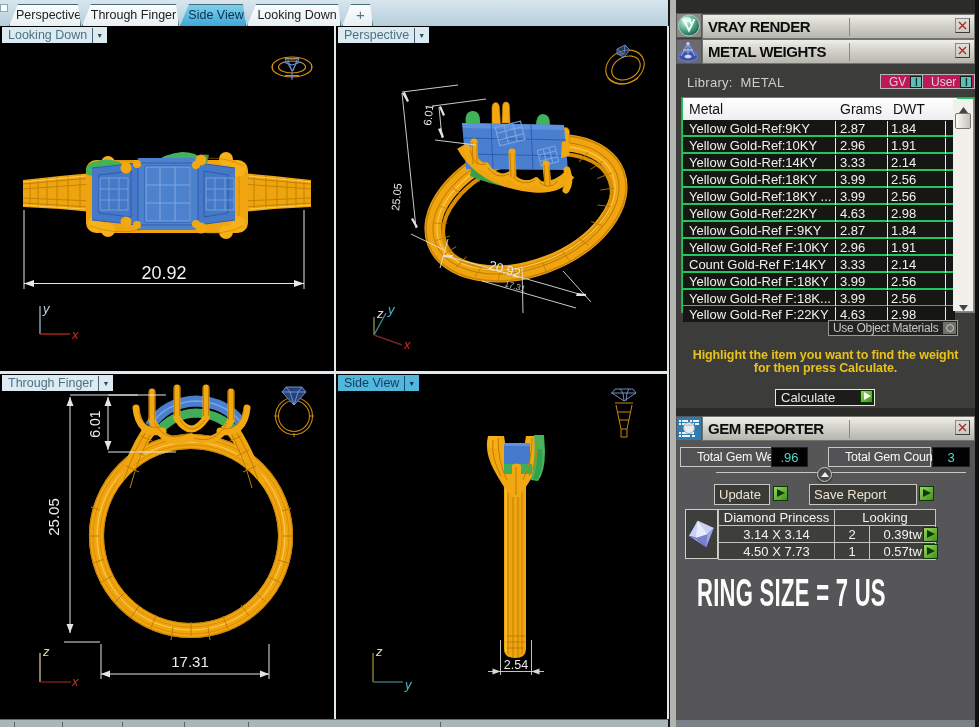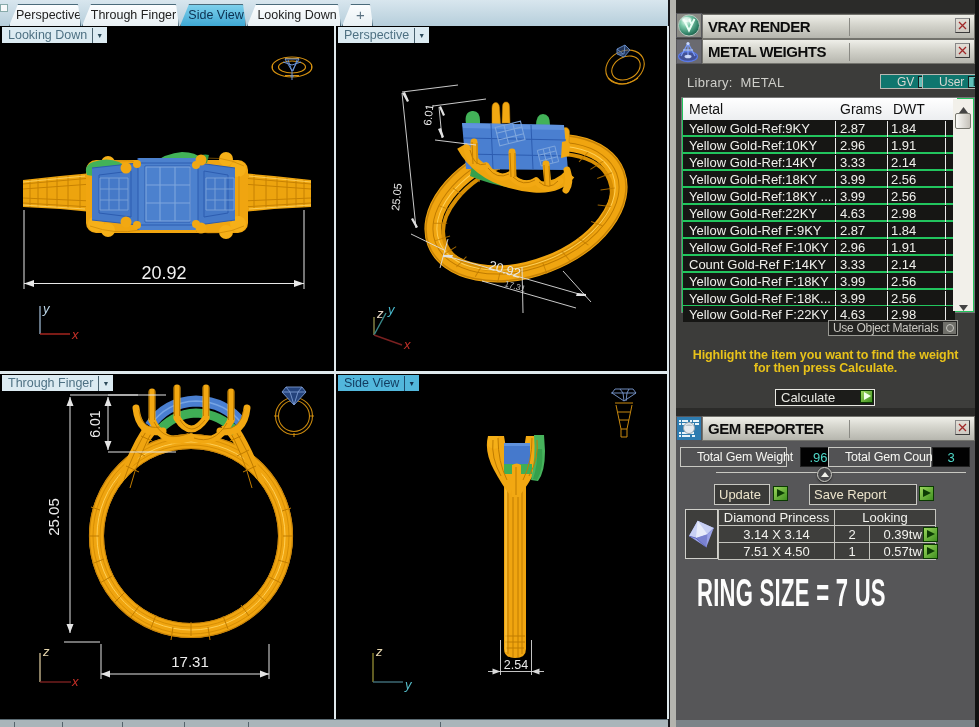--- a/index.html
+++ b/index.html
@@ -28,21 +28,21 @@
 .topbar{position:absolute;left:0;width:299px;height:13px;background:#2b2b29}
 .hdr-icon{position:absolute;left:0;width:26px;height:25px;background:#8a8a84;border:1px solid #55555a;overflow:hidden}
 .hdr-bar{position:absolute;left:26px;width:273px;height:25px;background:linear-gradient(#efefe9,#d6d6ce 40%,#b6b6ae);border:1px solid #73736d;display:flex;align-items:center}
 .hdr-bar .t{font-size:15px;font-weight:bold;color:#0c0c0c;padding-left:5px;letter-spacing:-0.5px}
 .hdr-bar .sep{position:absolute;left:146px;top:3px;width:1px;height:18px;background:#8a8a84}
 .xbtn{position:absolute;right:4px;top:3px;width:15px;height:15px;background:linear-gradient(#e2ded6,#cdc9c1);border:1px solid #888;border-right-color:#3a3a3a;border-bottom-color:#3a3a3a}
 .xbtn svg{display:block;margin:2px auto 0}
 
 #mwbody{position:absolute;left:0;top:64px;width:299px;height:420px;background:#3c3c3a}
 #libline{position:absolute;left:11px;top:11px;color:#cfcfca;font-size:13px;letter-spacing:0.3px}
-.gvbtn{position:absolute;top:10px;height:15px;background:#0f766e;border:1px solid #b8b8b2;color:#d8d8d2;font-size:12px;display:flex;align-items:center;padding:0 2px 0 16px}
+.gvbtn{position:absolute;top:10px;height:15px;background:#be185d;border:1px solid #b8b8b2;color:#d8d8d2;font-size:12px;display:flex;align-items:center;padding:0 2px 0 8px}
 .gvbtn .ib{margin-left:4px;width:12px;height:12px;background:#5fbfb7;border:1px solid #1a1a1a;color:#083a36;font-size:10px;font-weight:bold;text-align:center;line-height:11px}
 
 #mtable{position:absolute;left:5px;top:33px;width:294px;height:216px;background:#22c55e;border:1px solid #777}
 .mth{position:absolute;left:1px;top:0;width:274px;height:22px;background:linear-gradient(#ffffff,#eceef0);color:#111;font-size:14px}
 .mth span{position:absolute;top:3px}
 .mrow{position:absolute;left:1px;width:272px;height:15.4px;background:#161614;color:#f0f0ec;font-size:13px;line-height:15px}
 .mrow span{position:absolute;top:1px}
 .c1{left:6px;white-space:nowrap}
 .c2{left:157px}
 .c3{left:208px}
@@ -616,21 +616,21 @@
       <span class="t">GEM REPORTER</span>
       <span class="sep"></span>
       <span class="xbtn">
         <svg width="9" height="9">
           <path d="M1,1 L8,8 M8,1 L1,8" stroke="#a02828" stroke-width="1.3"></path>
         </svg>
       </span>
     </div>
   <div id="grbody">
     <div class="tg" style="left:4px;width:107px">Total Gem Weight</div>
-    <div class="tgval" style="left:124px;width:37px">.96</div>
+    <div class="tgval" style="left:95px;width:37px">.96</div>
     <div class="tg" style="left:152px;width:103px">Total Gem Count</div>
     <div class="tgval" style="left:256px;width:38px">3</div>
     <div id="slider"></div>
       <div id="sknob">
         <i></i>
       </div>
     <div class="btn2" style="left:38px;top:43px;width:56px">Update</div>
     <div class="playb2" style="left:97px;top:45px">
         <i></i>
       </div>
@@ -653,21 +653,21 @@
           <tr>
             <td style="width:116px;height:16px">Diamond Princess</td>
             <td colspan="2" style="width:101px">Looking</td>
           </tr>
       <tr>
             <td style="height:17px">3.14 X 3.14</td>
             <td style="width:28px">2</td>
             <td style="width:52px">0.39tw</td>
           </tr>
       <tr>
-            <td style="height:17px">7.51 X 4.50</td>
+            <td style="height:17px">4.50 X 7.73</td>
             <td>1</td>
             <td>0.57tw</td>
           </tr>
     </tbody>
       </table>
     <div class="playb2" style="left:247px;top:85.5px;height:15px">
         <i></i>
       </div>
     <div class="playb2" style="left:247px;top:102.5px;height:15px">
         <i></i>

